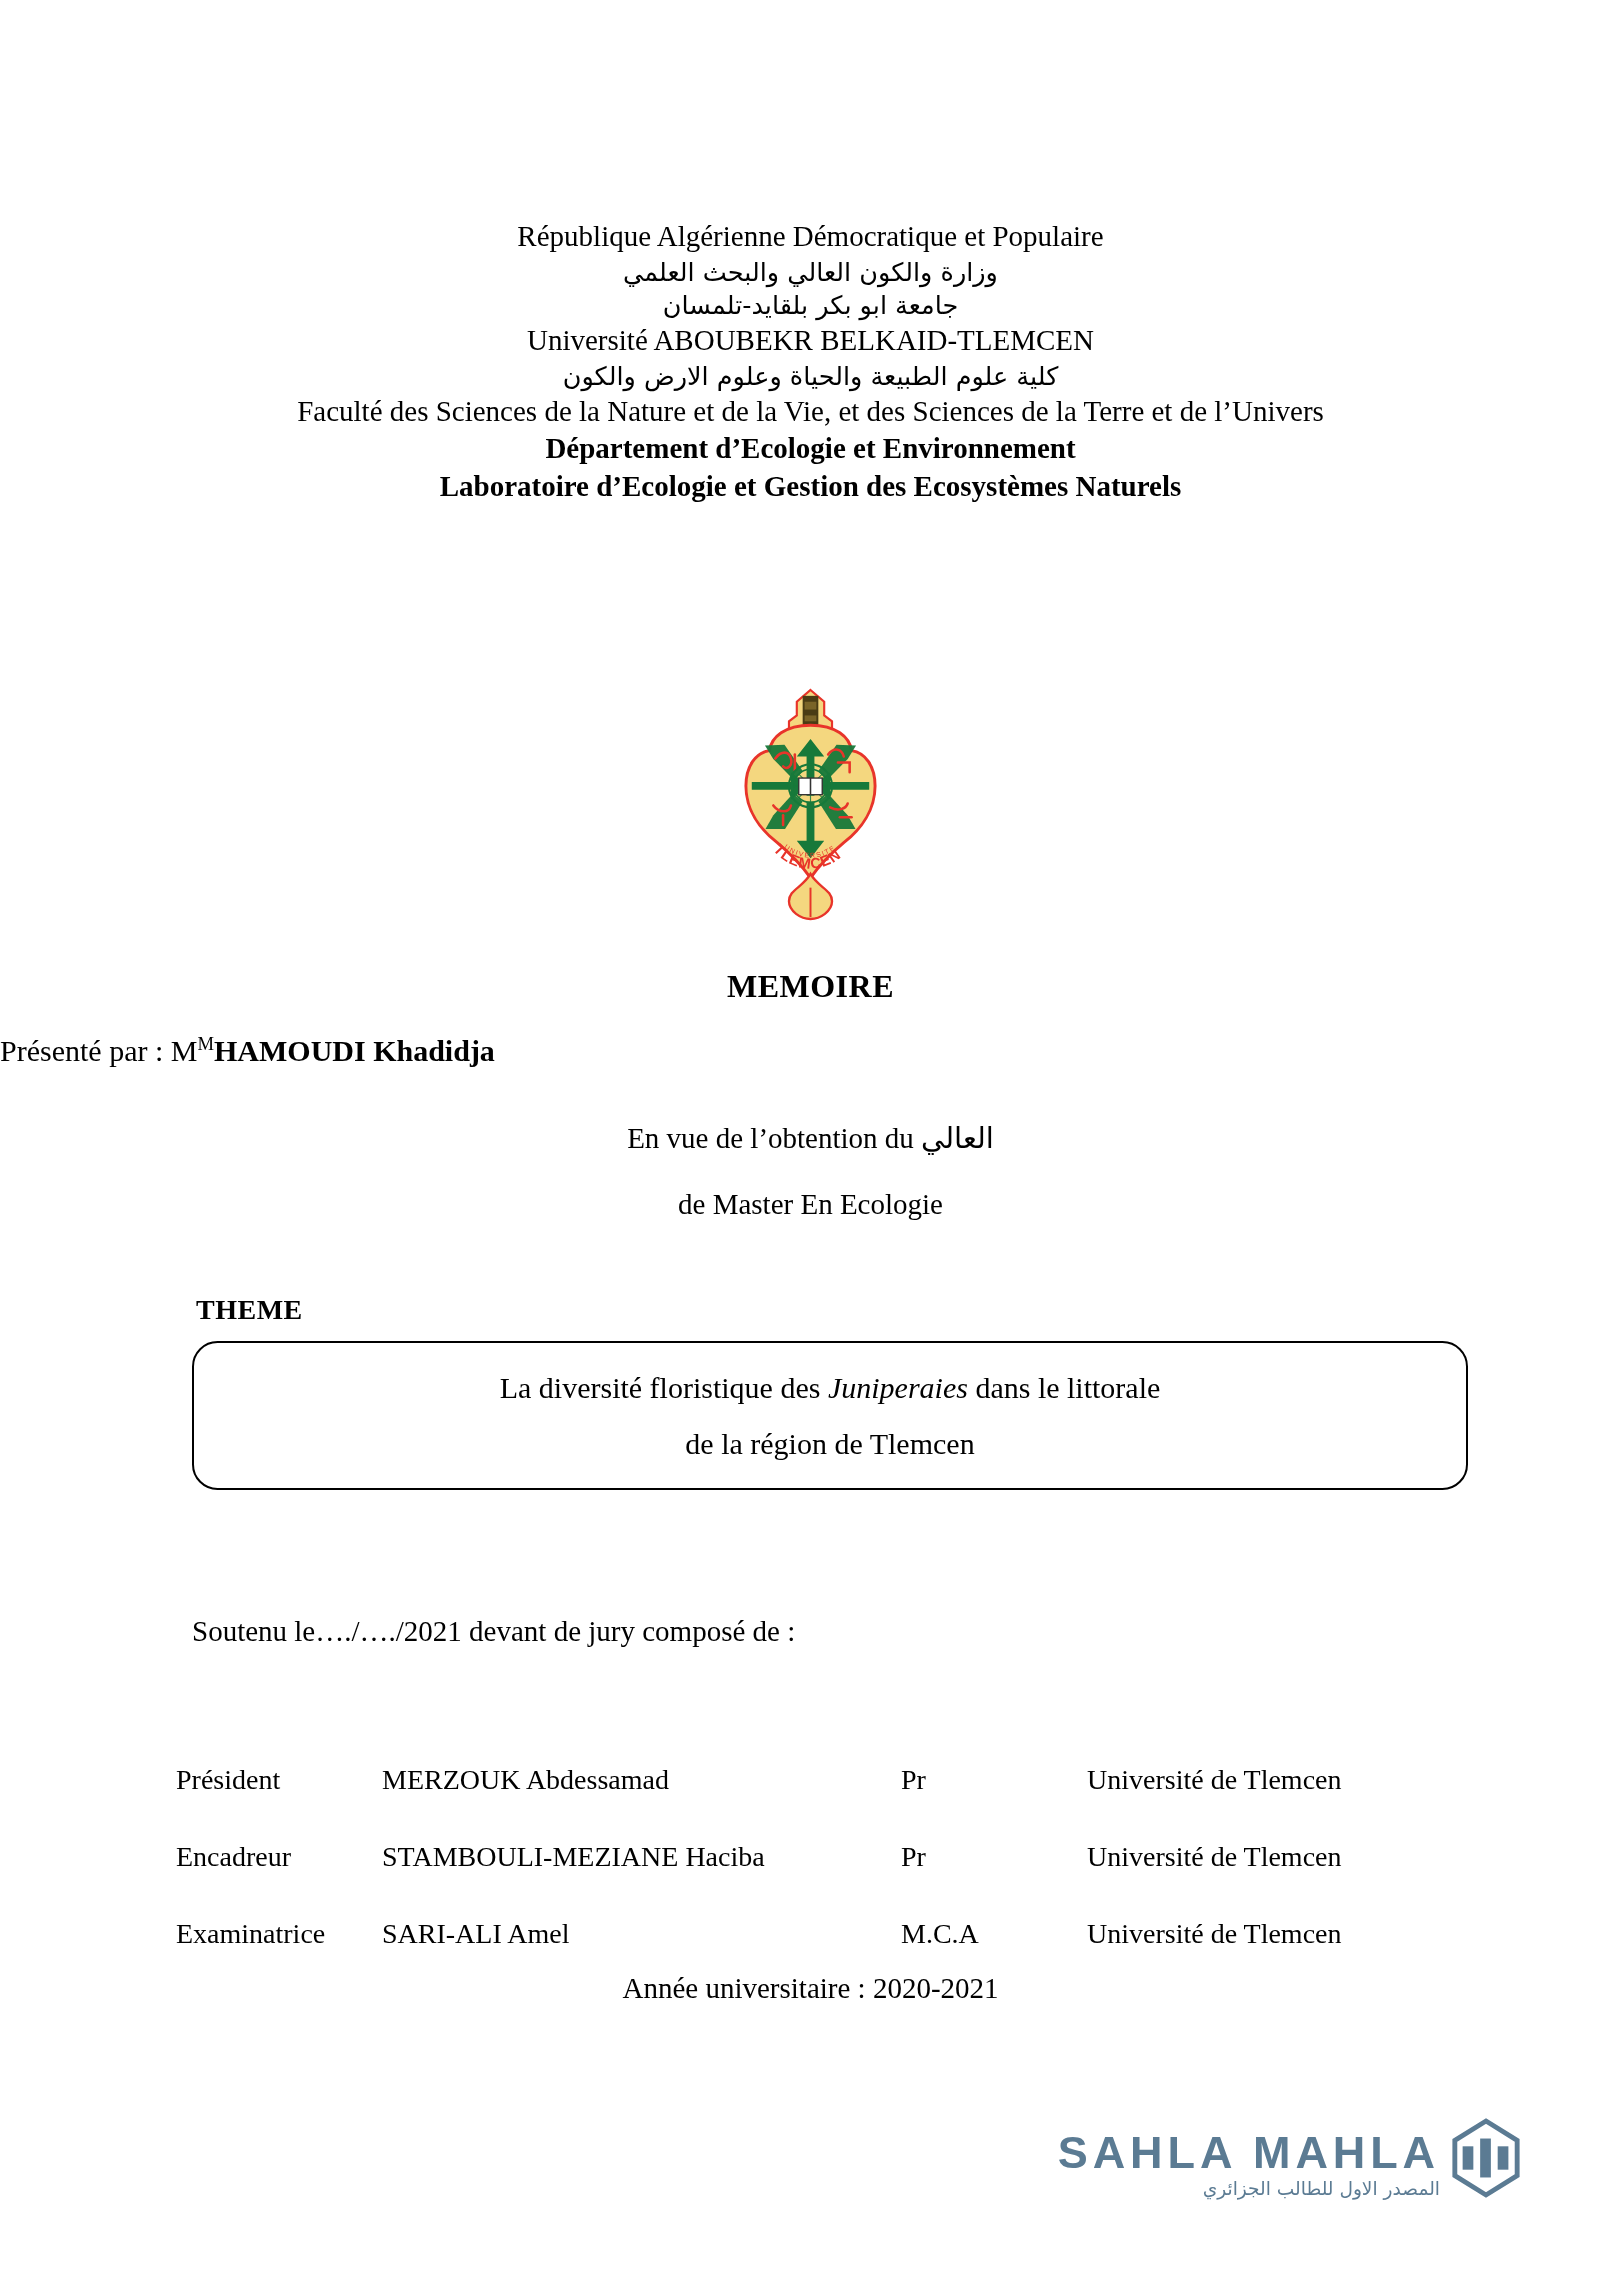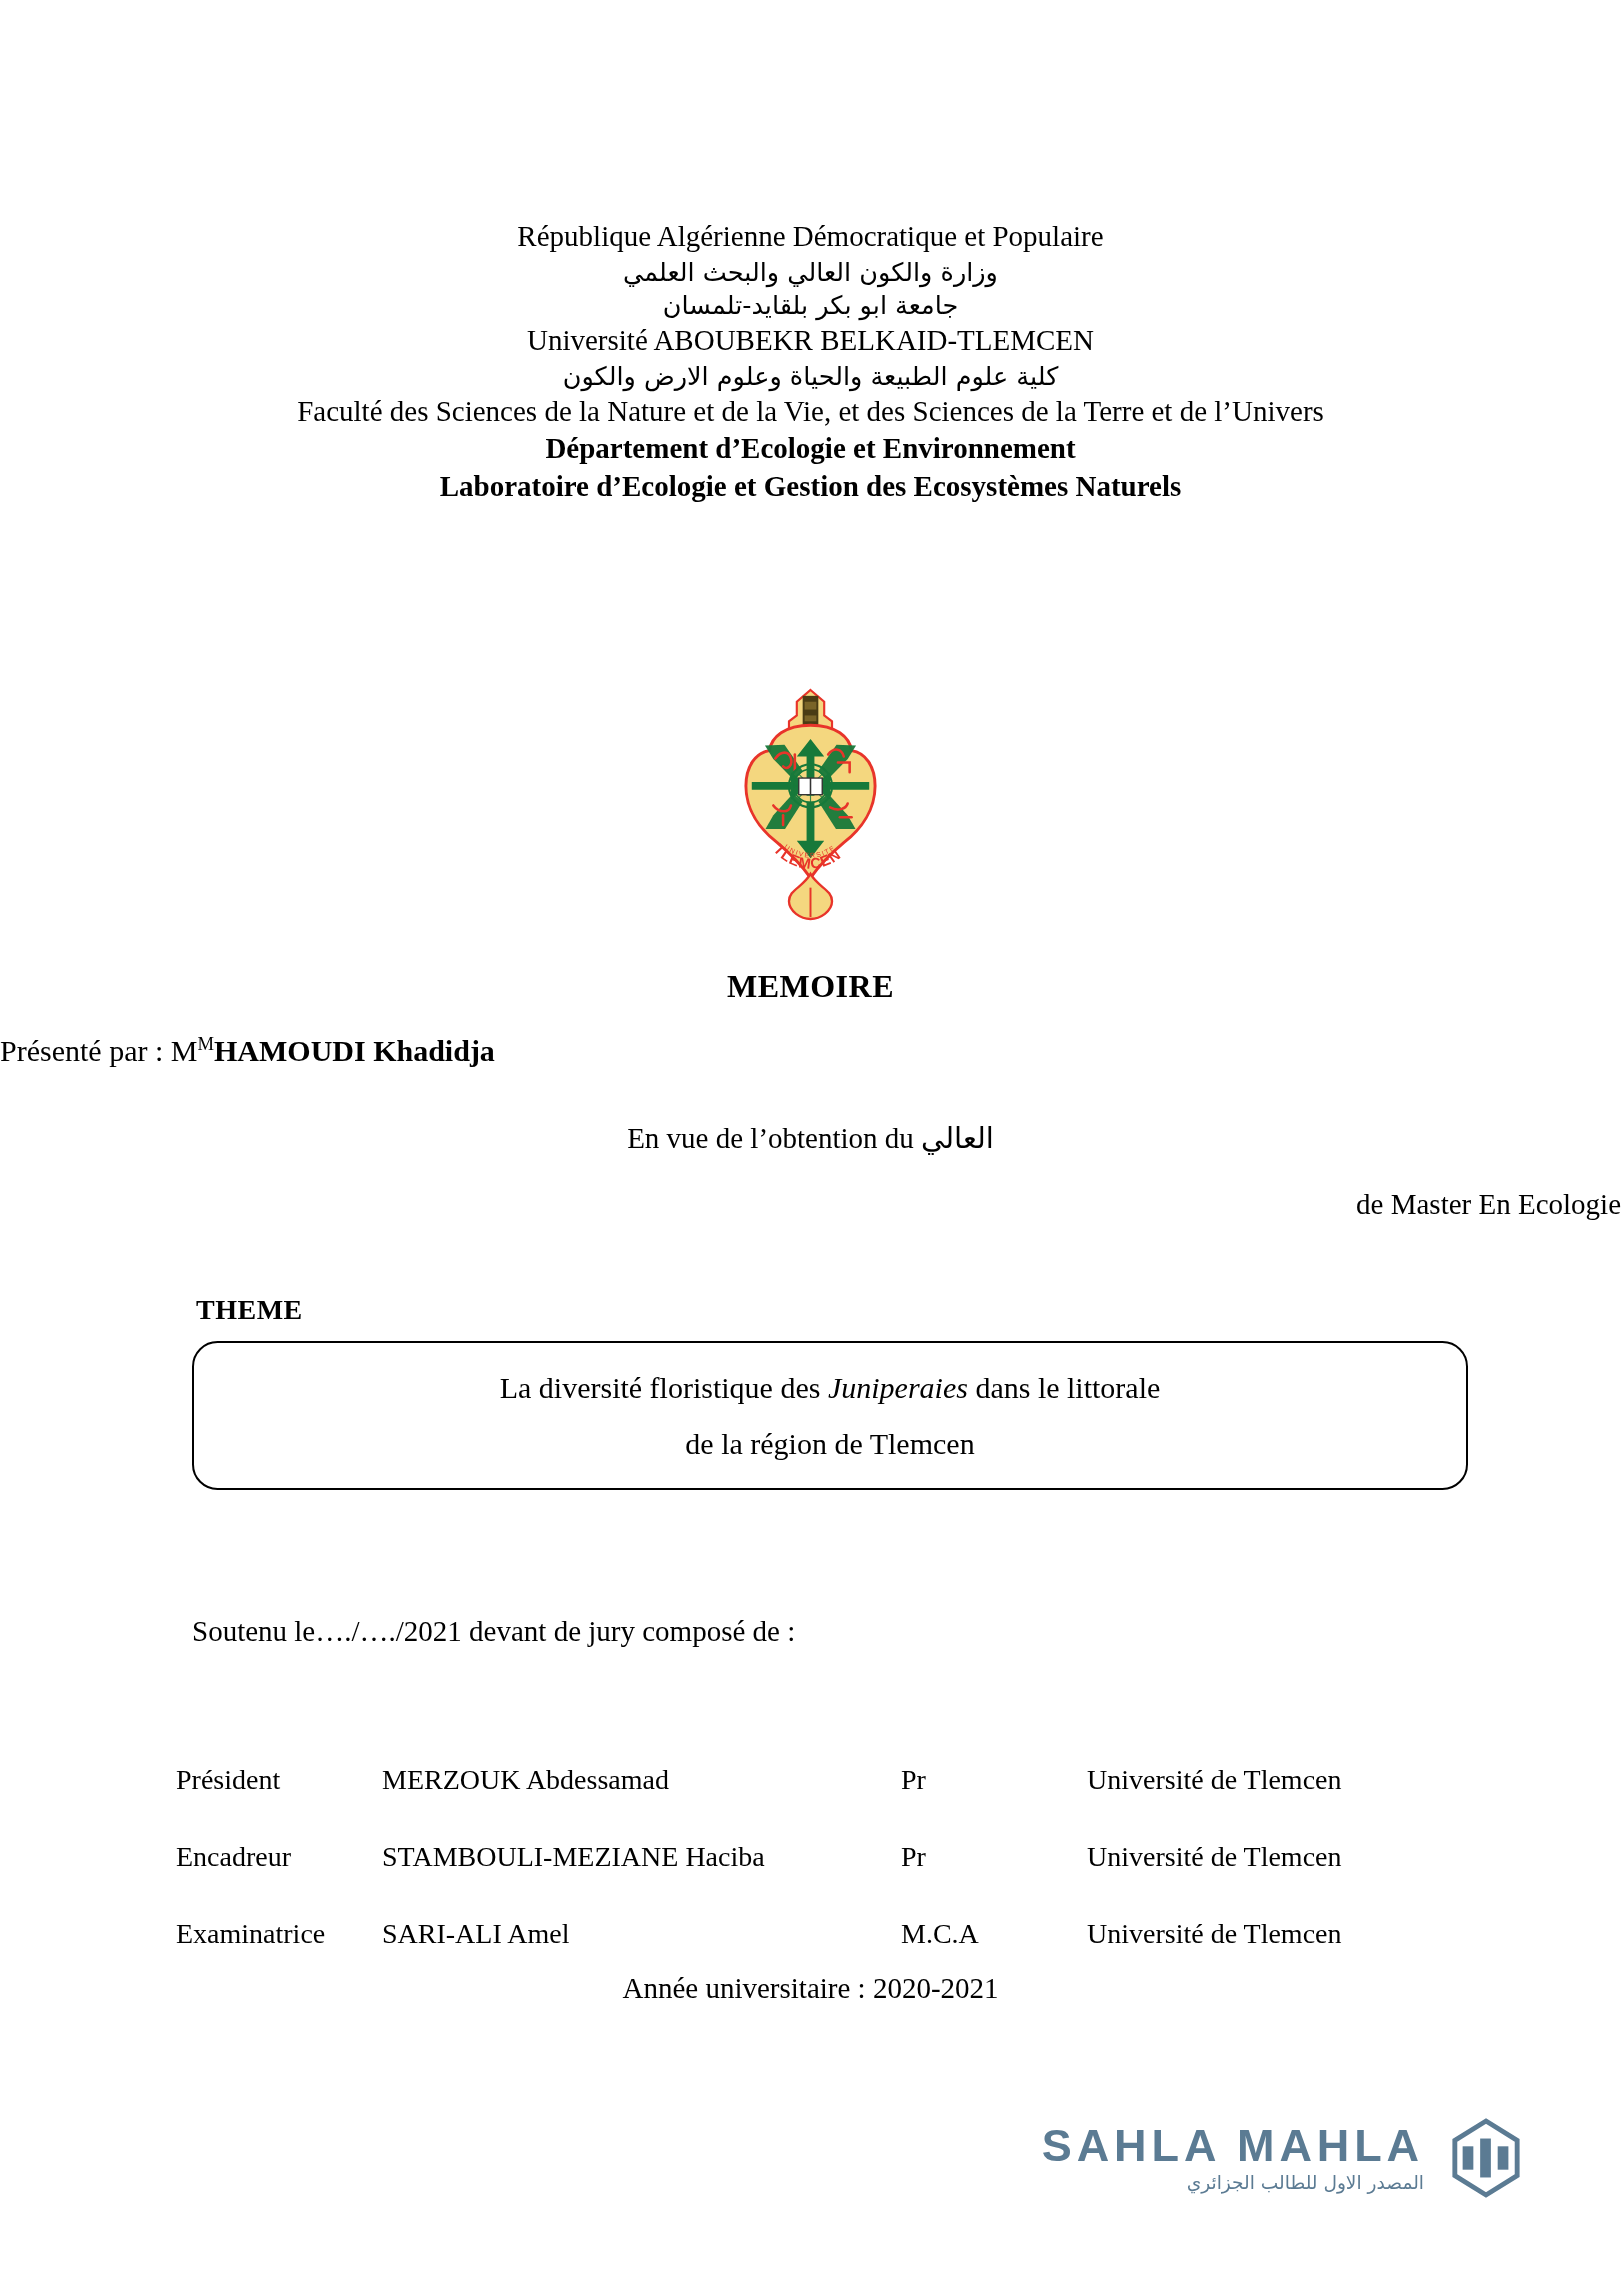--- a/index.html
+++ b/index.html
@@ -85,21 +85,21 @@
     top: 1121px;
     width: 1621px;
     text-align: center;
     font-size: 29px;
   }
   .demaster {
     position: absolute;
     left: 0;
     top: 1188px;
     width: 1621px;
-    text-align: right;
+    text-align: center;
     font-size: 29px;
   }
 
   
   .theme-label {
     position: absolute;
     left: 196px;
     top: 1294px;
     font-size: 28px;
     font-weight: bold;
@@ -168,22 +168,22 @@
     text-align: center;
     font-size: 29px;
   }
 
   
   .watermark {
     position: absolute;
     right: 98px;
     top: 2117px;
     display: flex;
-    align-items: center;
-    gap: 25px;
+    align-items: flex-end;
+    gap: 9px;
   }
   .wm-text {
     text-align: right;
     line-height: 1.0;
   }
   .wm-main {
     font-family: "Liberation Sans", "DejaVu Sans", sans-serif;
     font-size: 45px;
     font-weight: bold;
     letter-spacing: 4.9px;

